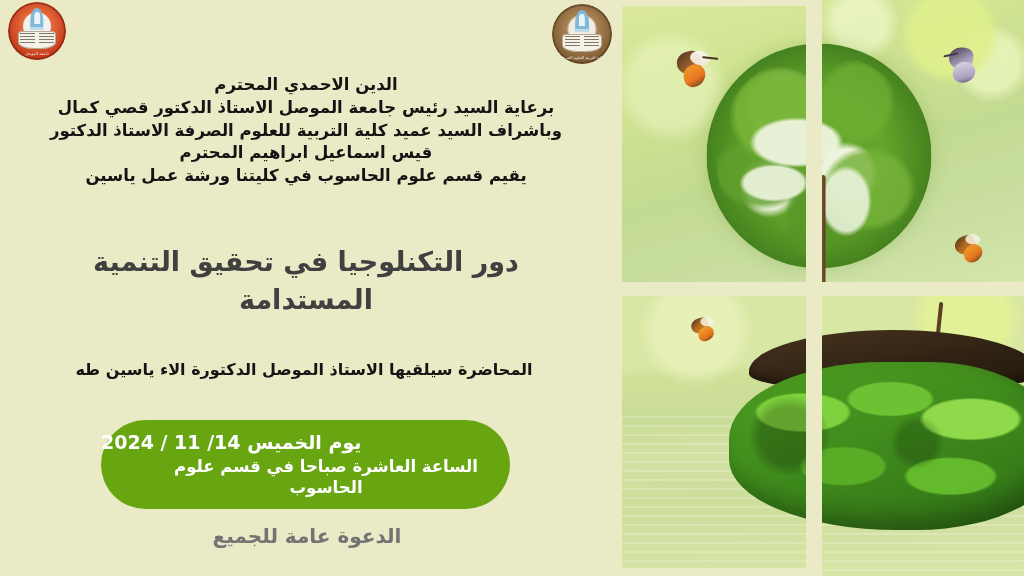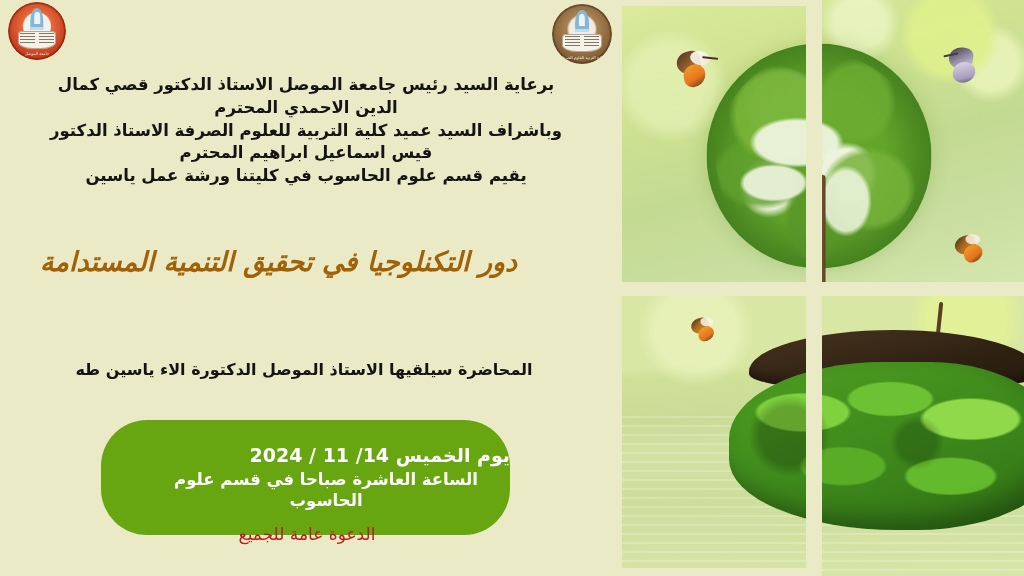--- a/index.html
+++ b/index.html
@@ -71,56 +71,55 @@
     text-align:center; direction:rtl;
     font-weight:bold; font-size:16.5px; line-height:1.38;
     color:#141414;
     font-family:"DejaVu Sans", sans-serif;
   }
   .patronage .ln { display:block; }
 
   
   .title {
     position:absolute; right:42px; top:243px; width:532px;
-    text-align:left; direction:rtl;
+    text-align:center; direction:rtl;
     font-weight:bold; font-size:27px; line-height:1.42;
-    color:#a16207;
-    font-style:italic;
+    color:#404040;
   }
 
   
   .lecturer {
     position:absolute; right:40px; top:360px; width:540px;
     text-align:center; direction:rtl;
     font-weight:bold; font-size:16px; color:#141414;
   }
 
   
   .badge {
     position:absolute; left:101px; top:420px;
-    width:409px; height:115px;
+    width:409px; height:89px;
     background:#67A610;
     border-radius:46px;
     display:flex; flex-direction:column;
-    align-items:flex-start; justify-content:center;
+    align-items:flex-end; justify-content:center;
     direction:rtl; text-align:center;
   }
   .badge-line1 {
     color:#ffffff; font-weight:bold; font-size:19px;
     line-height:1.25; margin-bottom:3px;
   }
   .badge-line2 {
     color:#ffffff; font-weight:bold; font-size:16.5px; line-height:1.25;margin-left:41px;
   }
 
   
   .invitation {
     position:absolute; left:0; right:0; top:524px;
     text-align:center; direction:rtl;
-    font-weight:normal; font-size:17px; color:#b91c1c;
+    font-weight:bold; font-size:20px; color:#737373;
     width:614px;
   }
 
   
   .right-col {
     position:absolute; left:614px; top:0; width:410px; height:576px;
     background:#EAEAC6; overflow:hidden;
   }
 
   
@@ -268,22 +267,22 @@
     <div class="logo logo-college">
       <div class="logo-disc"></div>
       <div class="logo-inner">
         <div class="minaret"></div>
         <div class="book"></div>
       </div>
       <div class="logo-ring-text">كلية التربية للعلوم الصرفة</div>
     </div>
 
     <div class="patronage">
+      <span class="ln">الدين الاحمدي المحترم</span>
       <span class="ln">برعاية السيد رئيس جامعة الموصل الاستاذ الدكتور قصي كمال</span>
-      <span class="ln">الدين الاحمدي المحترم</span>
       <span class="ln">وباشراف السيد عميد كلية التربية للعلوم الصرفة الاستاذ الدكتور</span>
       <span class="ln">قيس اسماعيل ابراهيم المحترم</span>
       <span class="ln">يقيم قسم علوم الحاسوب  في كليتنا ورشة عمل  ياسين</span>
     </div>
 
     <div class="title">
       <span class="ln">دور التكنلوجيا في تحقيق التنمية</span>
       <span class="ln">المستدامة</span>
     </div>
 

